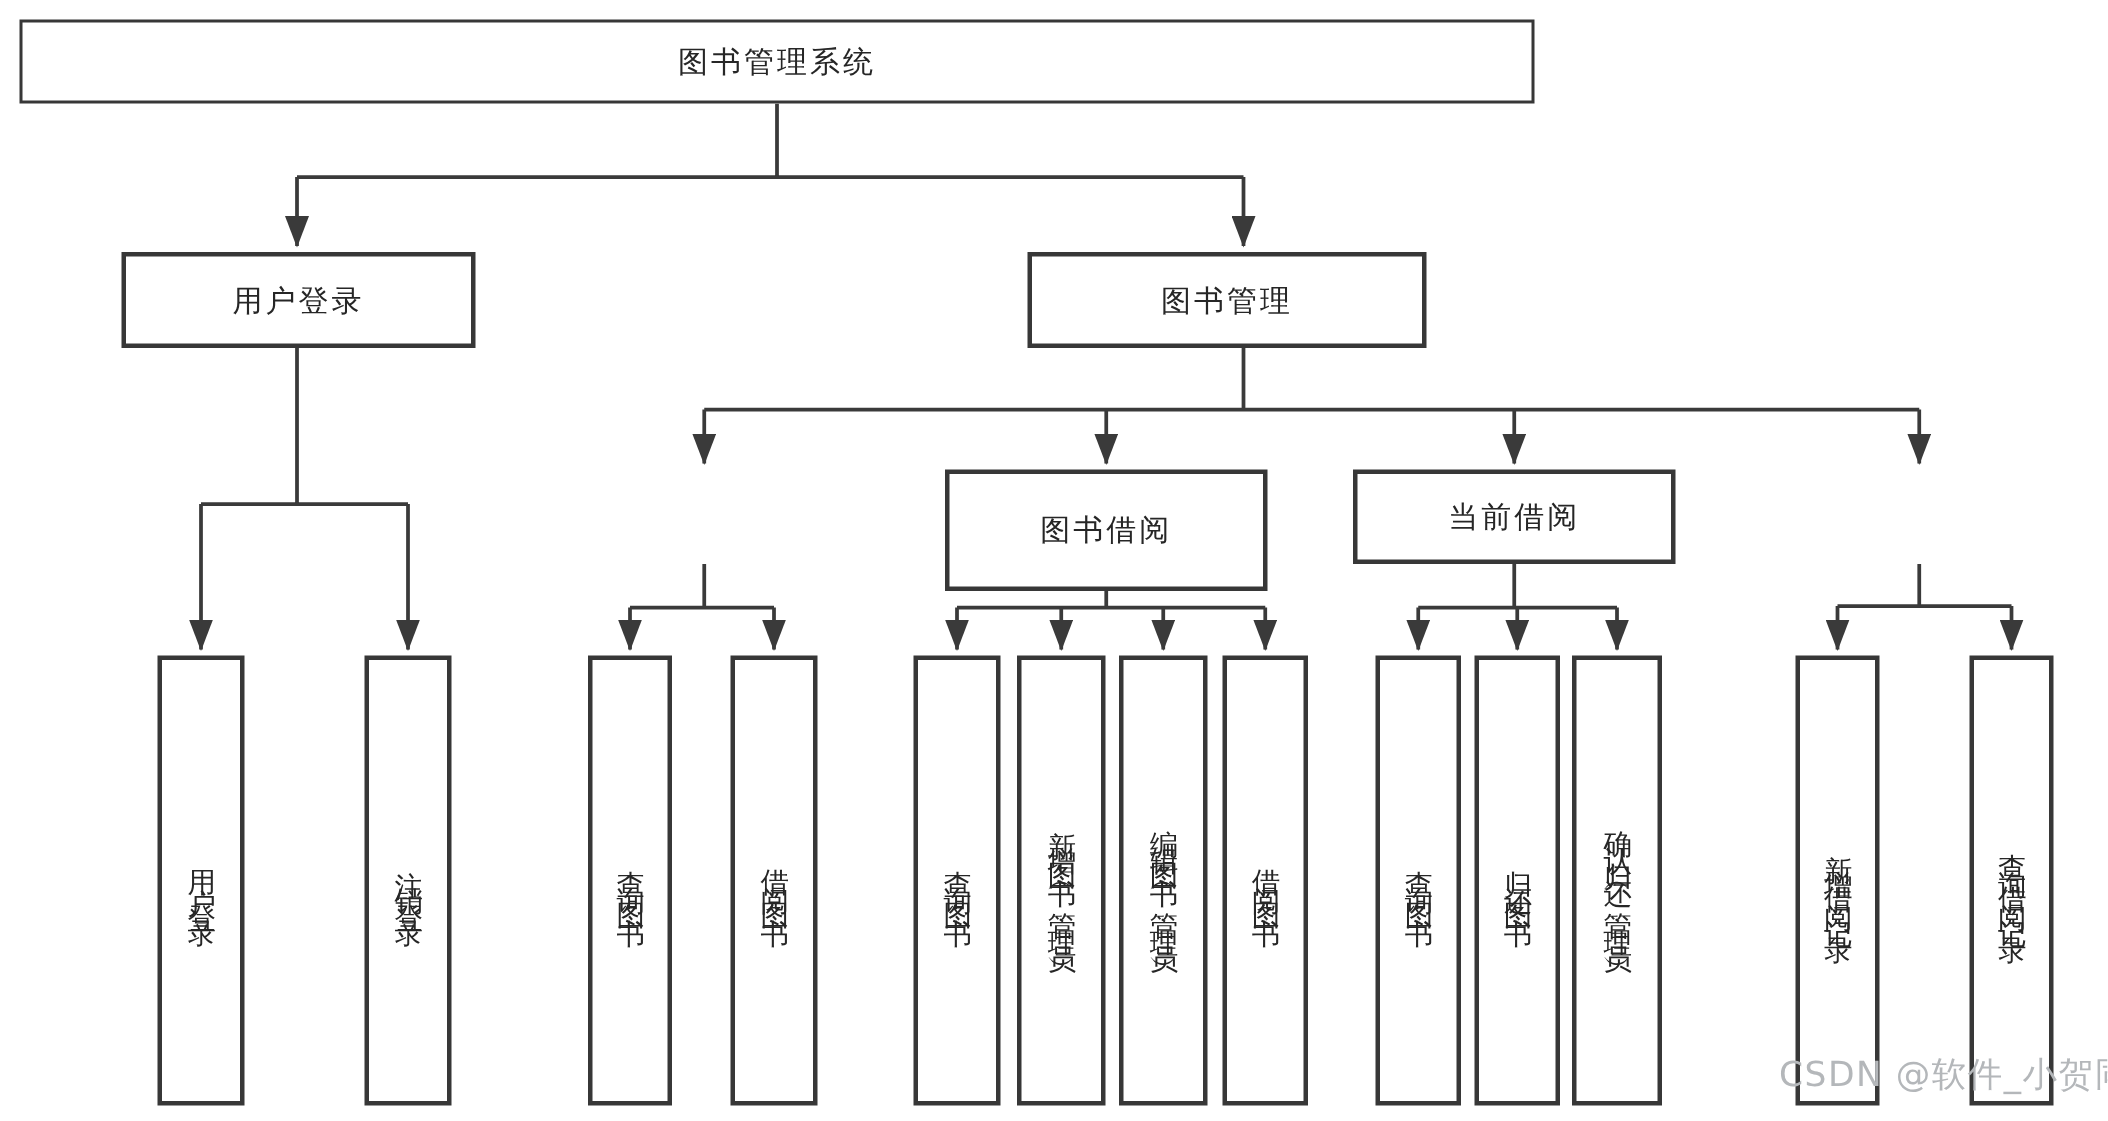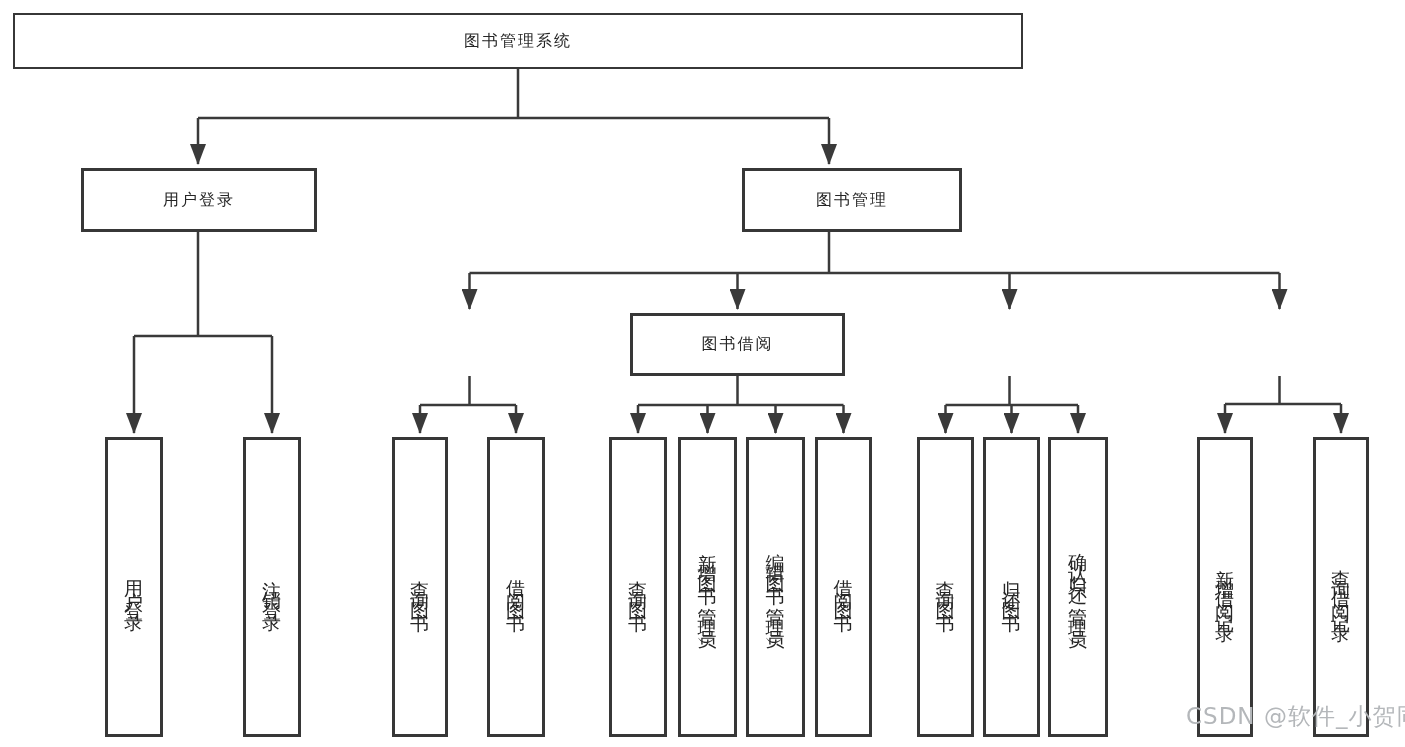--- a/index.html
+++ b/index.html
@@ -22,21 +22,21 @@
     box-sizing: border-box;
     background: #ffffff;
     border: 3px solid #373737;
     display: flex;
     align-items: center;
     justify-content: center;
     color: #262626;
   }
   .node.root  { border-width: 2.5px; }
   .node.h span {
-    font-size: 16px;
+    font-size: 20px;
     letter-spacing: 2px;
     white-space: nowrap;
   }
   .node.v span {
     writing-mode: vertical-rl;
     text-orientation: mixed;
     font-size: 19px;
     line-height: 1;
     letter-spacing: 11px;
   }
@@ -99,26 +99,29 @@
     </g>
   </svg>
 
   <div class="node h root" style="left:13px;top:13px;width:1010px;height:56px">
     <span>图书管理系统</span>
   </div>
 
   <div class="node h" style="left:81px;top:168px;width:236px;height:64px">
     <span>用户登录</span>
   </div>
-  <div class="node h" style="left:742px;top:168px;width:220px;height:64px">
+  <div class="node h" style="left:685px;top:168px;width:266px;height:64px">
     <span>图书管理</span>
   </div>
 
-  <div class="node h" style="left:630px;top:313px;width:215px;height:63px">
+  <div class="node h" style="left:630px;top:313px;width:215px;height:81px">
     <span>图书借阅</span>
+  </div>
+  <div class="node h" style="left:902px;top:313px;width:215px;height:63px">
+    <span>当前借阅</span>
   </div>
 
   <div class="node v" style="left:105px;top:437px;width:58px;height:300px">
     <span>用户登录</span>
   </div>
   <div class="node v" style="left:243px;top:437px;width:58px;height:300px">
     <span>注销登录</span>
   </div>
 
   <div class="node v" style="left:392px;top:437px;width:56px;height:300px">

